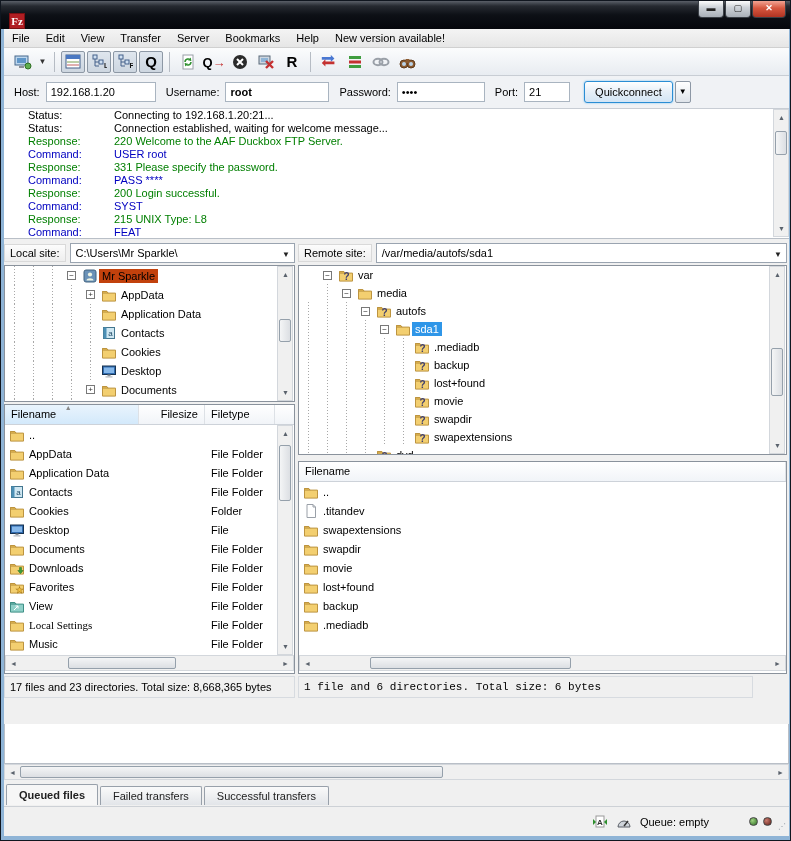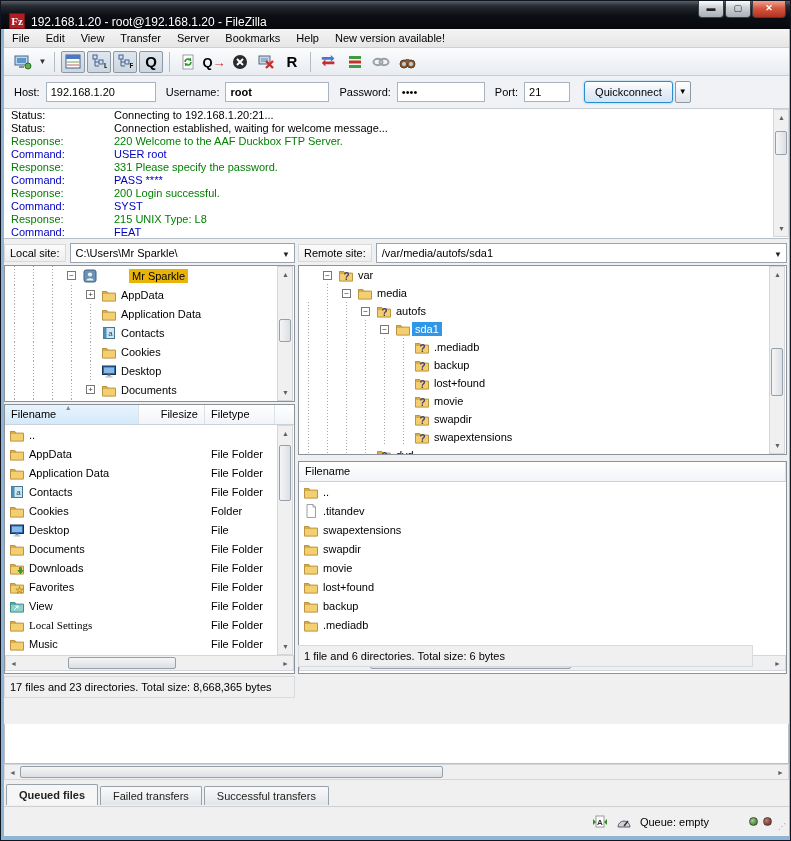--- a/index.html
+++ b/index.html
@@ -37,21 +37,21 @@
     display:flex; align-items:center; font-size:11px; }
   #quickbar label { margin:0 6px 0 10px; }
   .qc-input { height:20px; border:1px solid #a9b4c0; background:#fff; font-size:11px; padding:0 4px; font-family:"Liberation Sans",sans-serif; }
   #qc-btn { height:22px; margin-left:14px; padding:0 10px; font-size:11px; border:1px solid #2a8dd4; border-radius:3px;
     background:linear-gradient(#ffffff,#e8f0f8 45%,#d3e5f5); box-shadow:0 0 2px #6db9ef; }
   #qc-dd { height:22px; width:16px; margin-left:2px; border:1px solid #8d98a5; border-radius:2px; background:linear-gradient(#fff,#dfe4ea); font-size:8px; text-align:center; line-height:20px; }
 
   
   #log { position:absolute; left:3px; top:108px; width:785px; height:130px; background:#fff; border-bottom:1px solid #b9bfc7; overflow:hidden; }
   .log-row { display:flex; height:13px; line-height:13px; font-size:11px; white-space:nowrap; }
-  .log-type { width:110px; padding-left:7px; flex:none; }
+  .log-type { width:110px; padding-left:24px; flex:none; }
   .c-status { color:#000000; } .c-command { color:#0000c0; } .c-response { color:#007f00; }
 
   
   .sitebar { position:absolute; height:24px; display:flex; align-items:center; font-size:11px; background:#f0f0f0; }
   .sitebar .lbl { border:1px solid #d9d9d9; background:linear-gradient(#fcfcfc,#eeeeee); padding:2px 5px; margin-right:4px; }
   .combo { flex:1; height:20px; background:#fff; border:1px solid #9aa4b0; display:flex; align-items:center; padding-left:5px; position:relative; }
   .combo .arr { position:absolute; right:4px; top:6px; font-size:8px; color:#222; }
 
   
   .pane { position:absolute; background:#fff; border:1px solid #8a929c; overflow:hidden; }
@@ -59,21 +59,21 @@
   
   .trow { display:flex; align-items:center; white-space:nowrap; font-size:11px; }
   .tg { flex:none; width:19px; height:100%; background-image:repeating-linear-gradient(to bottom,#a8a8a8 0 1px,transparent 1px 3px);
     background-size:1px 100%; background-repeat:no-repeat; background-position:9px 0; }
   .tg.blank { background:none; }
   .exp { flex:none; width:19px; display:flex; align-items:center; justify-content:center; }
   .expbox { width:9px; height:9px; border:1px solid #787878; background:#fff; font-size:8px; line-height:7px; text-align:center; color:#333; }
   .ticon { flex:none; width:18px; display:flex; justify-content:center; }
   .tlabel { padding:1px 3px; }
   .sel-active { background:#2f96e8; color:#fff; }
-  .sel-inactive { background:#eab308; color:#000;margin-left:30px; }
+  .sel-inactive { background:#c2410c; color:#000; }
 
   
   .lheader { display:flex; height:20px; background:linear-gradient(#ffffff,#f1f4f8); border-bottom:1px solid #cdd2d9; font-size:11px; }
   .lh-cell { padding:3px 6px; border-right:1px solid #dde1e6; position:relative; }
   .lh-sorted { background:linear-gradient(#e9f4fd,#d3e9fb); }
   .sortarr { position:absolute; top:-1px; left:45%; font-size:7px; color:#888; }
   .lrow { display:flex; height:19px; align-items:center; font-size:11px; white-space:nowrap; }
   .lc-name { display:flex; align-items:center; overflow:hidden; }
   .lc-name .ticon { margin:0 3px 0 3px; }
   .lc-size { text-align:right; padding-right:8px; }
@@ -107,21 +107,20 @@
 
   svg { display:block; }
 </style>
 </head>
 <body>
 
 <div id="win">
 
   <div id="titlebar">
     <div id="fzicon">Fz</div>
-    <div id="title">192.168.1.20 - root@192.168.1.20 - FileZilla</div>
     <div id="winbtns">
       <div class="wbtn">▬</div>
       <div class="wbtn">▢</div>
       <div class="wbtn close">✕</div>
     </div>
   </div>
 
   <div id="client"></div>
 
   <div id="menubar">
@@ -913,21 +912,21 @@
             <span>.mediadb</span>
           </div>
         </div>
       </div>
       <div class="sb h" style="left: 0px; top: 193px; width: 487px; height: 16px;">
         <div class="sbarr" style="left:0; top:0;">◄</div>
   <div class="thumb" style="left:69.84px; width:201.08px;"></div>
   <div class="sbarr" style="right:0; top:0;">►</div>
       </div>
     </div>
-  <div class="pstatus" style="left:297px; top:644px; width:455px;">1 file and 6 directories. Total size: 6 bytes</div>
+  <div class="pstatus" style="left:297px; top:675px; width:455px;font-family:Liberation Mono, monospace;">1 file and 6 directories. Total size: 6 bytes</div>
 
   <div id="queue-body"></div>
 
   <div id="tabs">
       <div class="tab active">Queued files</div>
       <div class="tab">Failed transfers</div>
       <div class="tab">Successful transfers</div>
     </div>
 
   <div id="statusbar">

